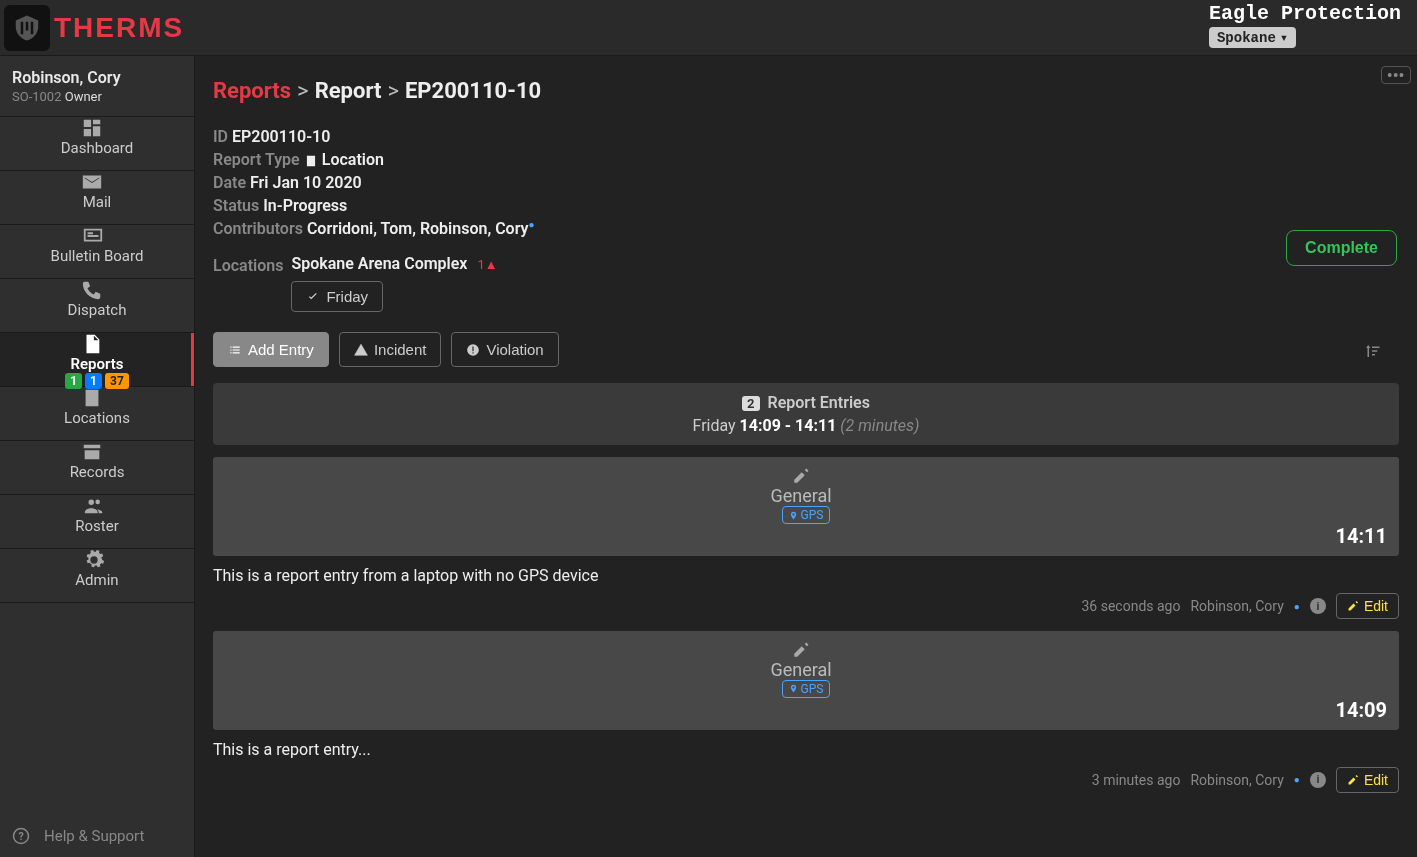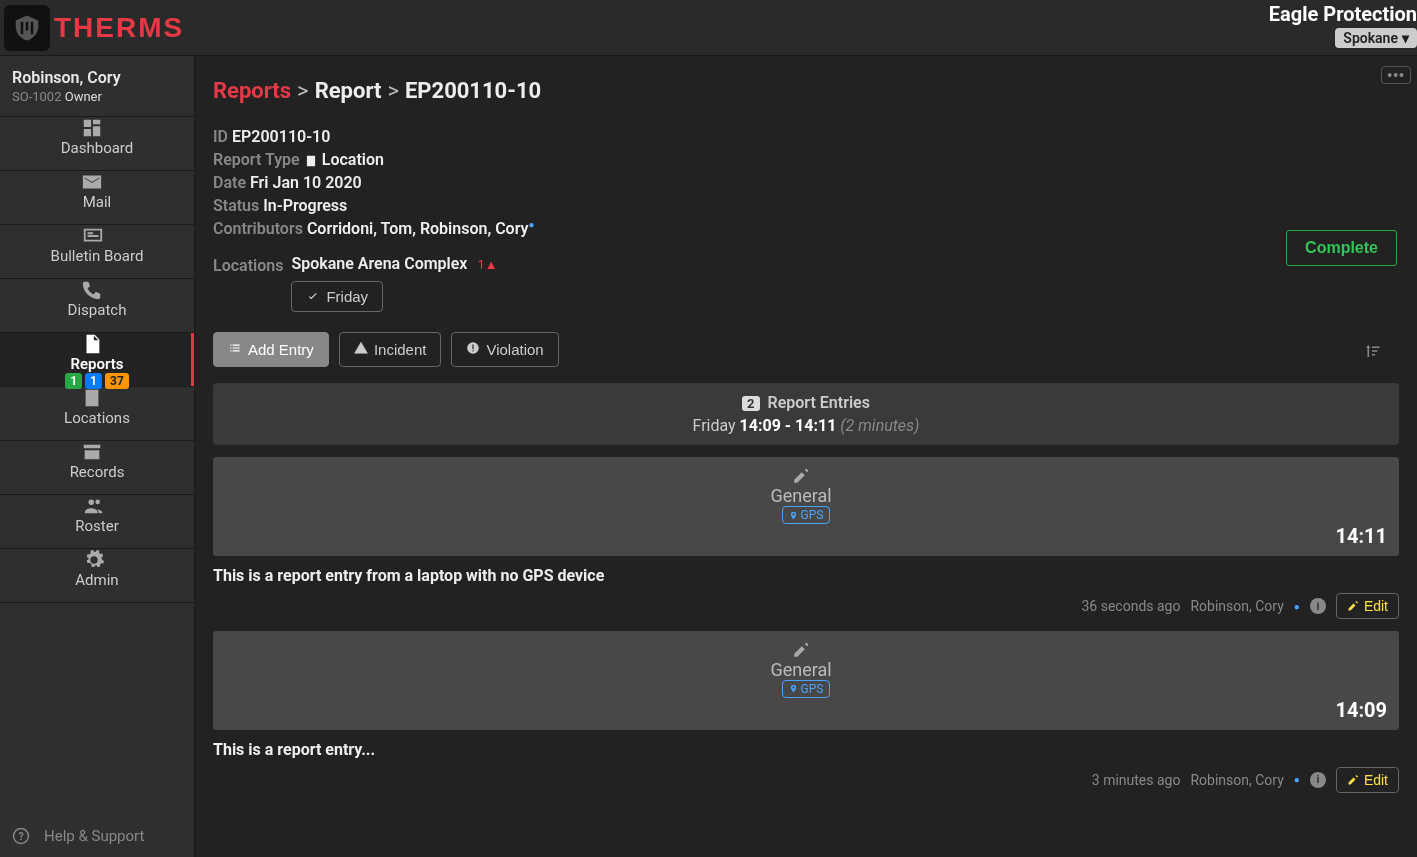--- a/index.html
+++ b/index.html
@@ -2,21 +2,21 @@
 <html><head>
 <meta charset="utf-8">
 <style>
 * { margin: 0; padding: 0; box-sizing: border-box; }
 body { font-family: -apple-system, BlinkMacSystemFont, "Segoe UI", Roboto, "Helvetica Neue", Arial, sans-serif; background: #222; color: #ccc; width: 1417px; height: 857px; overflow: hidden; }
 
 
 .top-header { height: 56px; background: #2a2a2a; display: flex; align-items: center; padding: 0 0 0 4px; position: relative; border-bottom: 1px solid #1a1a1a; }
 .logo-box { width: 46px; height: 46px; background: #111; border-radius: 6px; display: flex; align-items: center; justify-content: center; margin-right: 4px; }
 .logo-text { font-family: "Arial Black", Arial, sans-serif; font-size: 28px; font-weight: 900; color: #e63946; letter-spacing: 2px; }
-.org-area { position: absolute; right: 0; top: 2px; text-align: right; }
+.org-area { position: absolute; right: 16px; top: 2px; text-align: left; font-family: Liberation Mono, monospace; }
 .org-name { color: #fff; font-size: 20px; font-weight: 700; }
 .loc-pill { display: inline-flex; align-items: center; background: #ccc; color: #222; padding: 2px 8px; border-radius: 4px; font-size: 14px; font-weight: 600; margin-top: 2px; }
 .loc-pill-caret { margin-left: 4px; }
 
 
 .wrap { display: flex; height: calc(100% - 56px); }
 .sidebar { width: 195px; background: #2f2f2f; display: flex; flex-direction: column; border-right: 1px solid #1a1a1a; }
 .main { flex: 1; background: #222; padding: 18px 0 0 0; overflow: hidden; position: relative; }
 
 
@@ -50,48 +50,48 @@
 .crumb-rest { color: #eee; }
 .dots-btn { position: absolute; right: 6px; top: 10px; border: 1px solid #555; background: transparent; color: #888; border-radius: 4px; padding: 0 5px; font-size: 14px; letter-spacing: 1px; cursor: pointer; }
 
 .report-meta { padding: 12px 18px 8px 18px; }
 .meta-row { font-size: 16px; margin-bottom: 4px; }
 .meta-label { color: #888; font-weight: 600; margin-right: 4px; }
 .meta-val { color: #eee; font-weight: 600; }
 .meta-icon { margin-right: 4px; }
 .sup-dot { color: #4aa3ff; font-size: 10px; vertical-align: super; }
 
-.complete-btn { position: absolute; right: 20px; top: 174px; border: 1px solid #28a745; color: #33c559; background: transparent; padding: 8px 18px; border-radius: 3px; font-size: 16px; font-weight: 600; cursor: pointer; }
+.complete-btn { position: absolute; right: 20px; top: 174px; border: 1px solid #28a745; color: #33c559; background: transparent; padding: 8px 18px; border-radius: 8px; font-size: 16px; font-weight: 600; cursor: pointer; }
 
 .loc-row { padding: 4px 18px; font-size: 16px; display: flex; align-items: flex-start; }
 .loc-label { color: #888; font-weight: 600; margin-right: 8px; padding-top: 2px; }
 .loc-content { display: inline-block; }
 .loc-name { color: #eee; font-weight: 600; }
 .loc-flag { color: #e63946; margin-left: 6px; font-size: 13px; }
 .tasks-btn { margin-top: 8px; border: 1px solid #666; background: transparent; color: #ccc; padding: 6px 14px; border-radius: 4px; font-size: 15px; cursor: pointer; display: inline-flex; align-items: center; gap: 6px; }
 
 .action-row { padding: 16px 18px 8px 18px; display: flex; gap: 10px; align-items: center; }
-.act-btn { border: 1px solid #666; background: transparent; color: #ccc; padding: 8px 14px; border-radius: 4px; font-size: 15px; cursor: pointer; display: inline-flex; align-items: flex-start; gap: 6px; }
+.act-btn { border: 1px solid #666; background: transparent; color: #ccc; padding: 8px 14px; border-radius: 4px; font-size: 15px; cursor: pointer; display: inline-flex; align-items: center; gap: 6px; }
 .act-btn.primary { background: #888; color: #fff; border-color: #888; }
 .sort-icon { margin-left: auto; color: #888; cursor: pointer; padding-right: 18px; }
 
 .entries-header { margin: 8px 18px 0 18px; background: #3a3a3a; border-radius: 4px; padding: 10px; text-align: center; }
 .entries-count-line { color: #ccc; font-size: 16px; font-weight: 600; }
 .entries-count-badge { background: #ddd; color: #333; border-radius: 3px; padding: 0 5px; font-size: 13px; font-weight: 700; margin-right: 4px; }
 .entries-time-line { color: #ccc; font-size: 16px; margin-top: 4px; }
 .entries-time-bold { font-weight: 700; color: #fff; }
 .entries-duration { color: #888; font-style: italic; }
 
 .entry { margin: 12px 18px 0 18px; }
 .entry-head { background: #484848; border-radius: 3px; padding: 8px 12px; display: flex; align-items: center; flex-direction: column; }
 .entry-edit-icon { color: #aaa; margin-right: 10px; }
 .entry-type { color: #bbb; font-size: 18px; margin-right: 10px; }
 .gps-badge { border: 1px solid #4aa3ff; color: #4aa3ff; border-radius: 4px; padding: 1px 6px; font-size: 12px; display: inline-flex; align-items: center; gap: 3px; }
 .entry-time { margin-left: auto; color: #fff; font-size: 20px; font-weight: 700; }
-.entry-body { padding: 10px 0 0 0; color: #eee; font-size: 16px; font-weight: 700; }
+.entry-body { padding: 10px 0 0 0; color: #eee; font-size: 16px; font-weight: 400; }
 .entry-footer { display: flex; justify-content: flex-end; align-items: center; gap: 10px; margin-top: 8px; color: #888; font-size: 14px; }
 .info-circ { width: 16px; height: 16px; border-radius: 50%; background: #888; color: #333; display: inline-flex; align-items: center; justify-content: center; font-size: 11px; font-weight: 700; }
 .edit-btn { border: 1px solid #666; background: transparent; color: #fde047; padding: 4px 10px; border-radius: 4px; font-size: 14px; cursor: pointer; display: inline-flex; align-items: center; gap: 5px; }
 
 svg { display: inline-block; vertical-align: middle; }
 </style>
 </head>
 <body>
 
 <div class="top-header">

